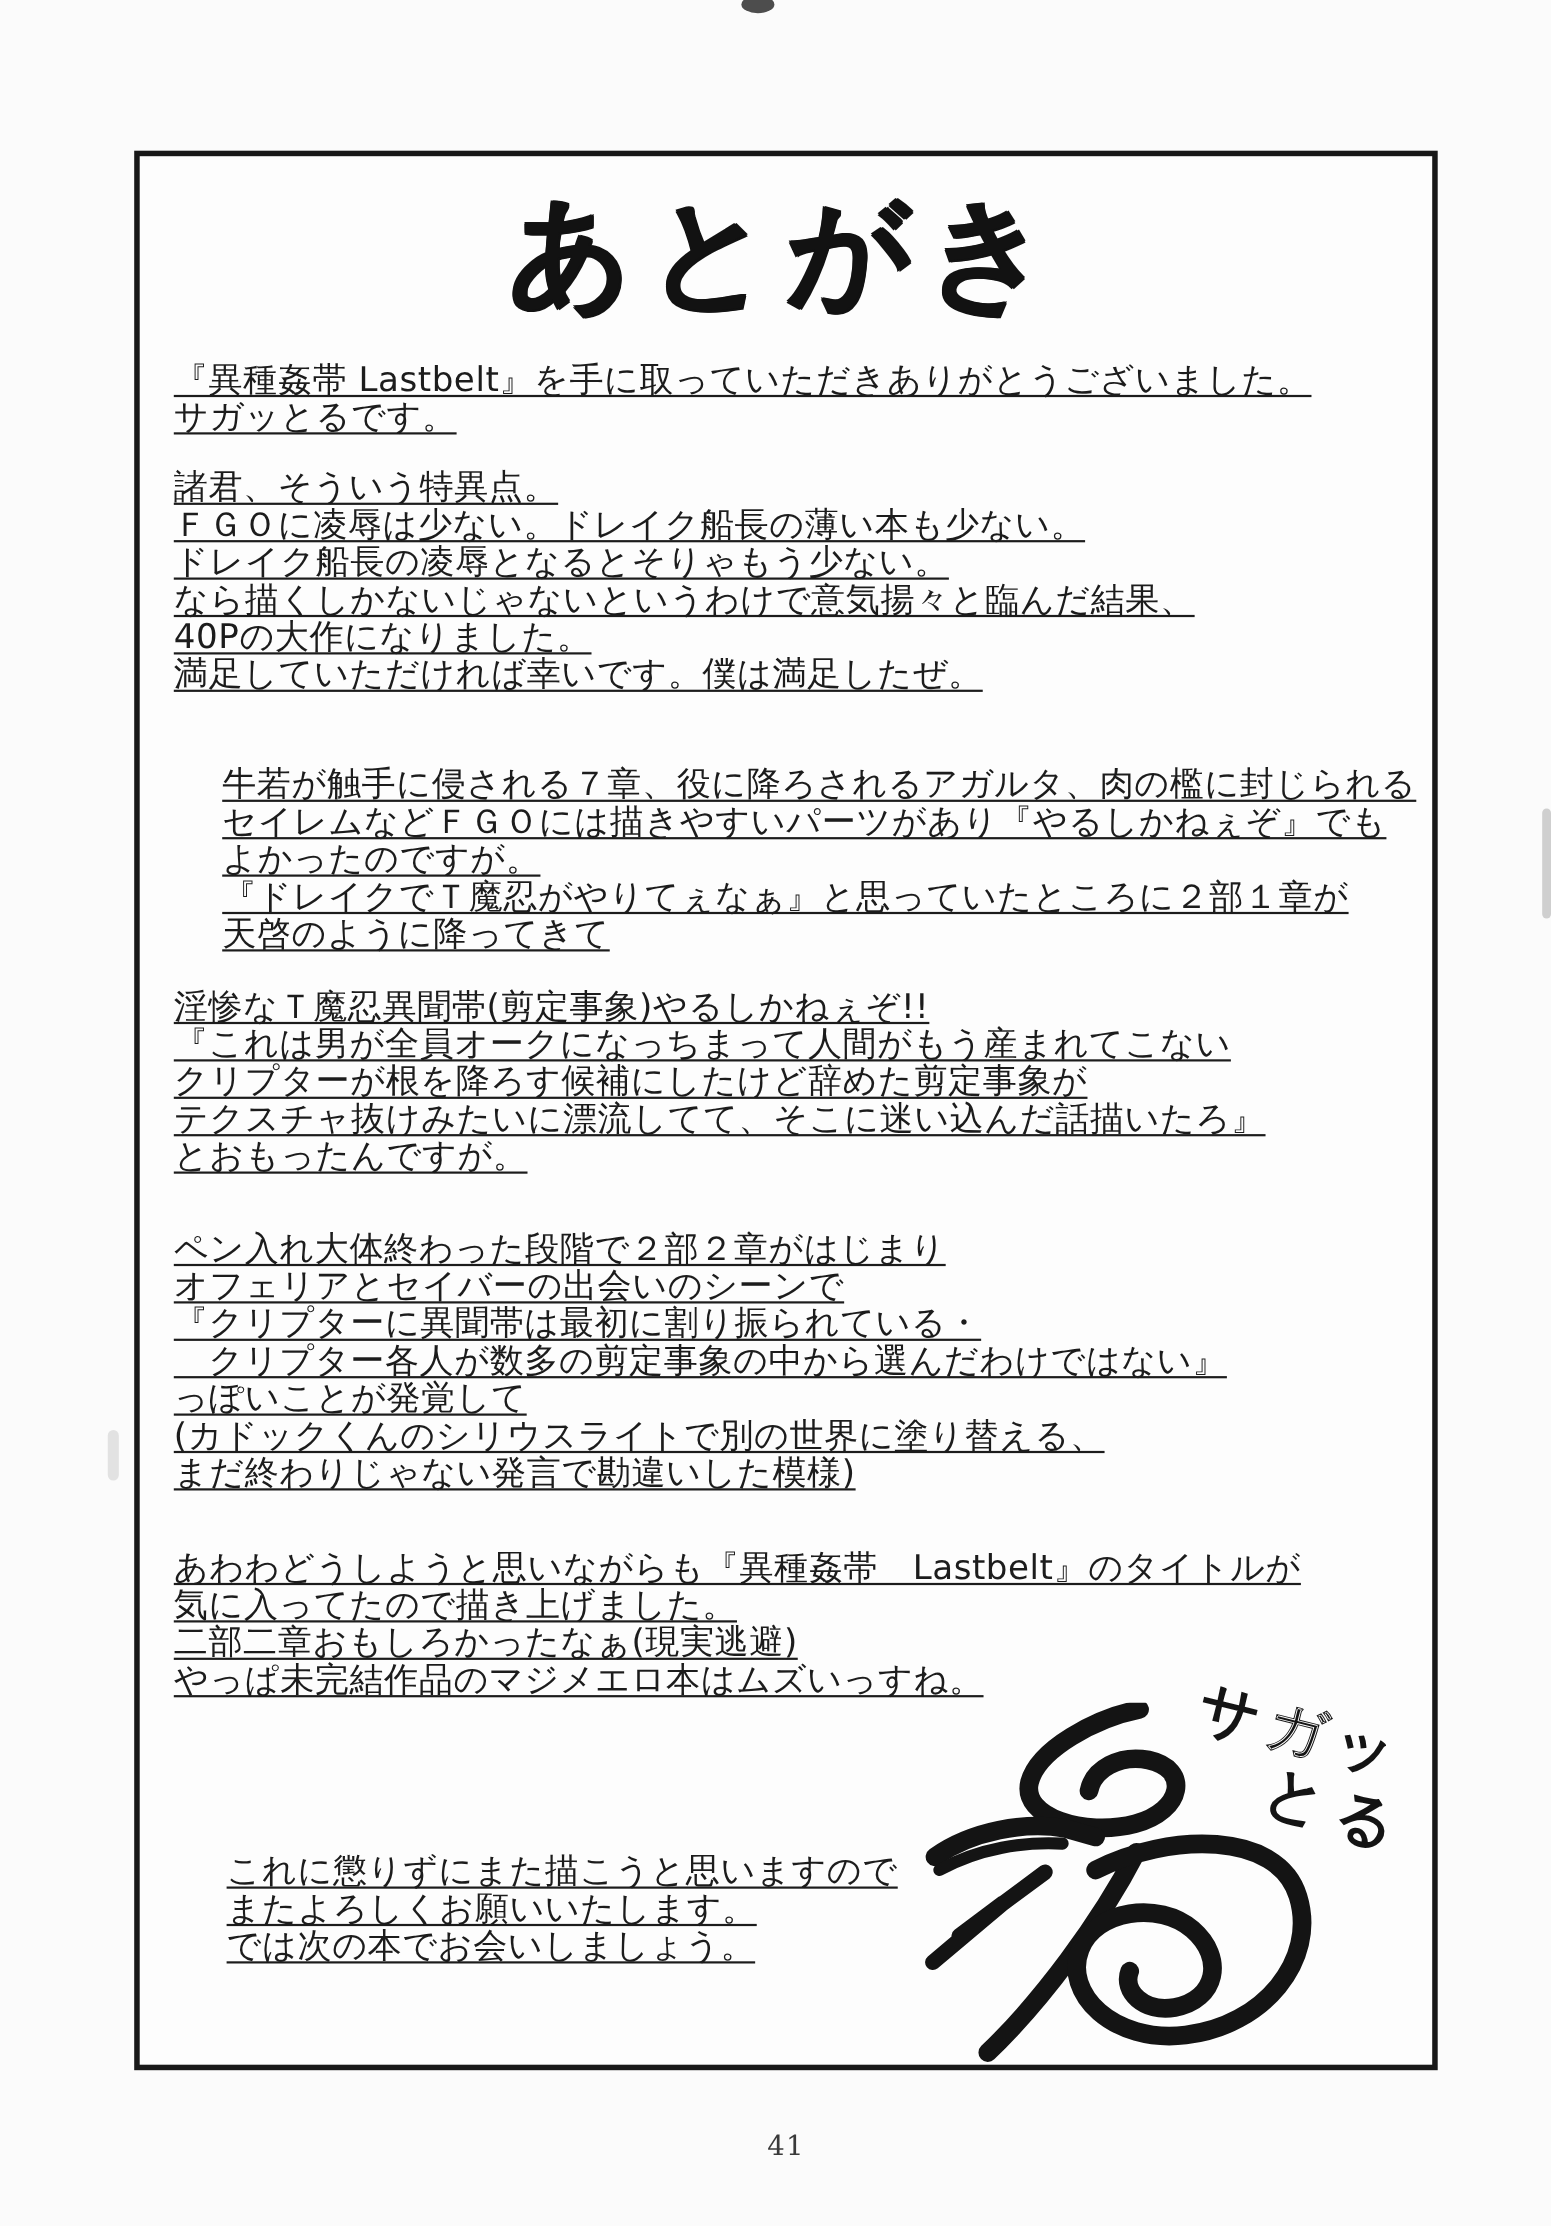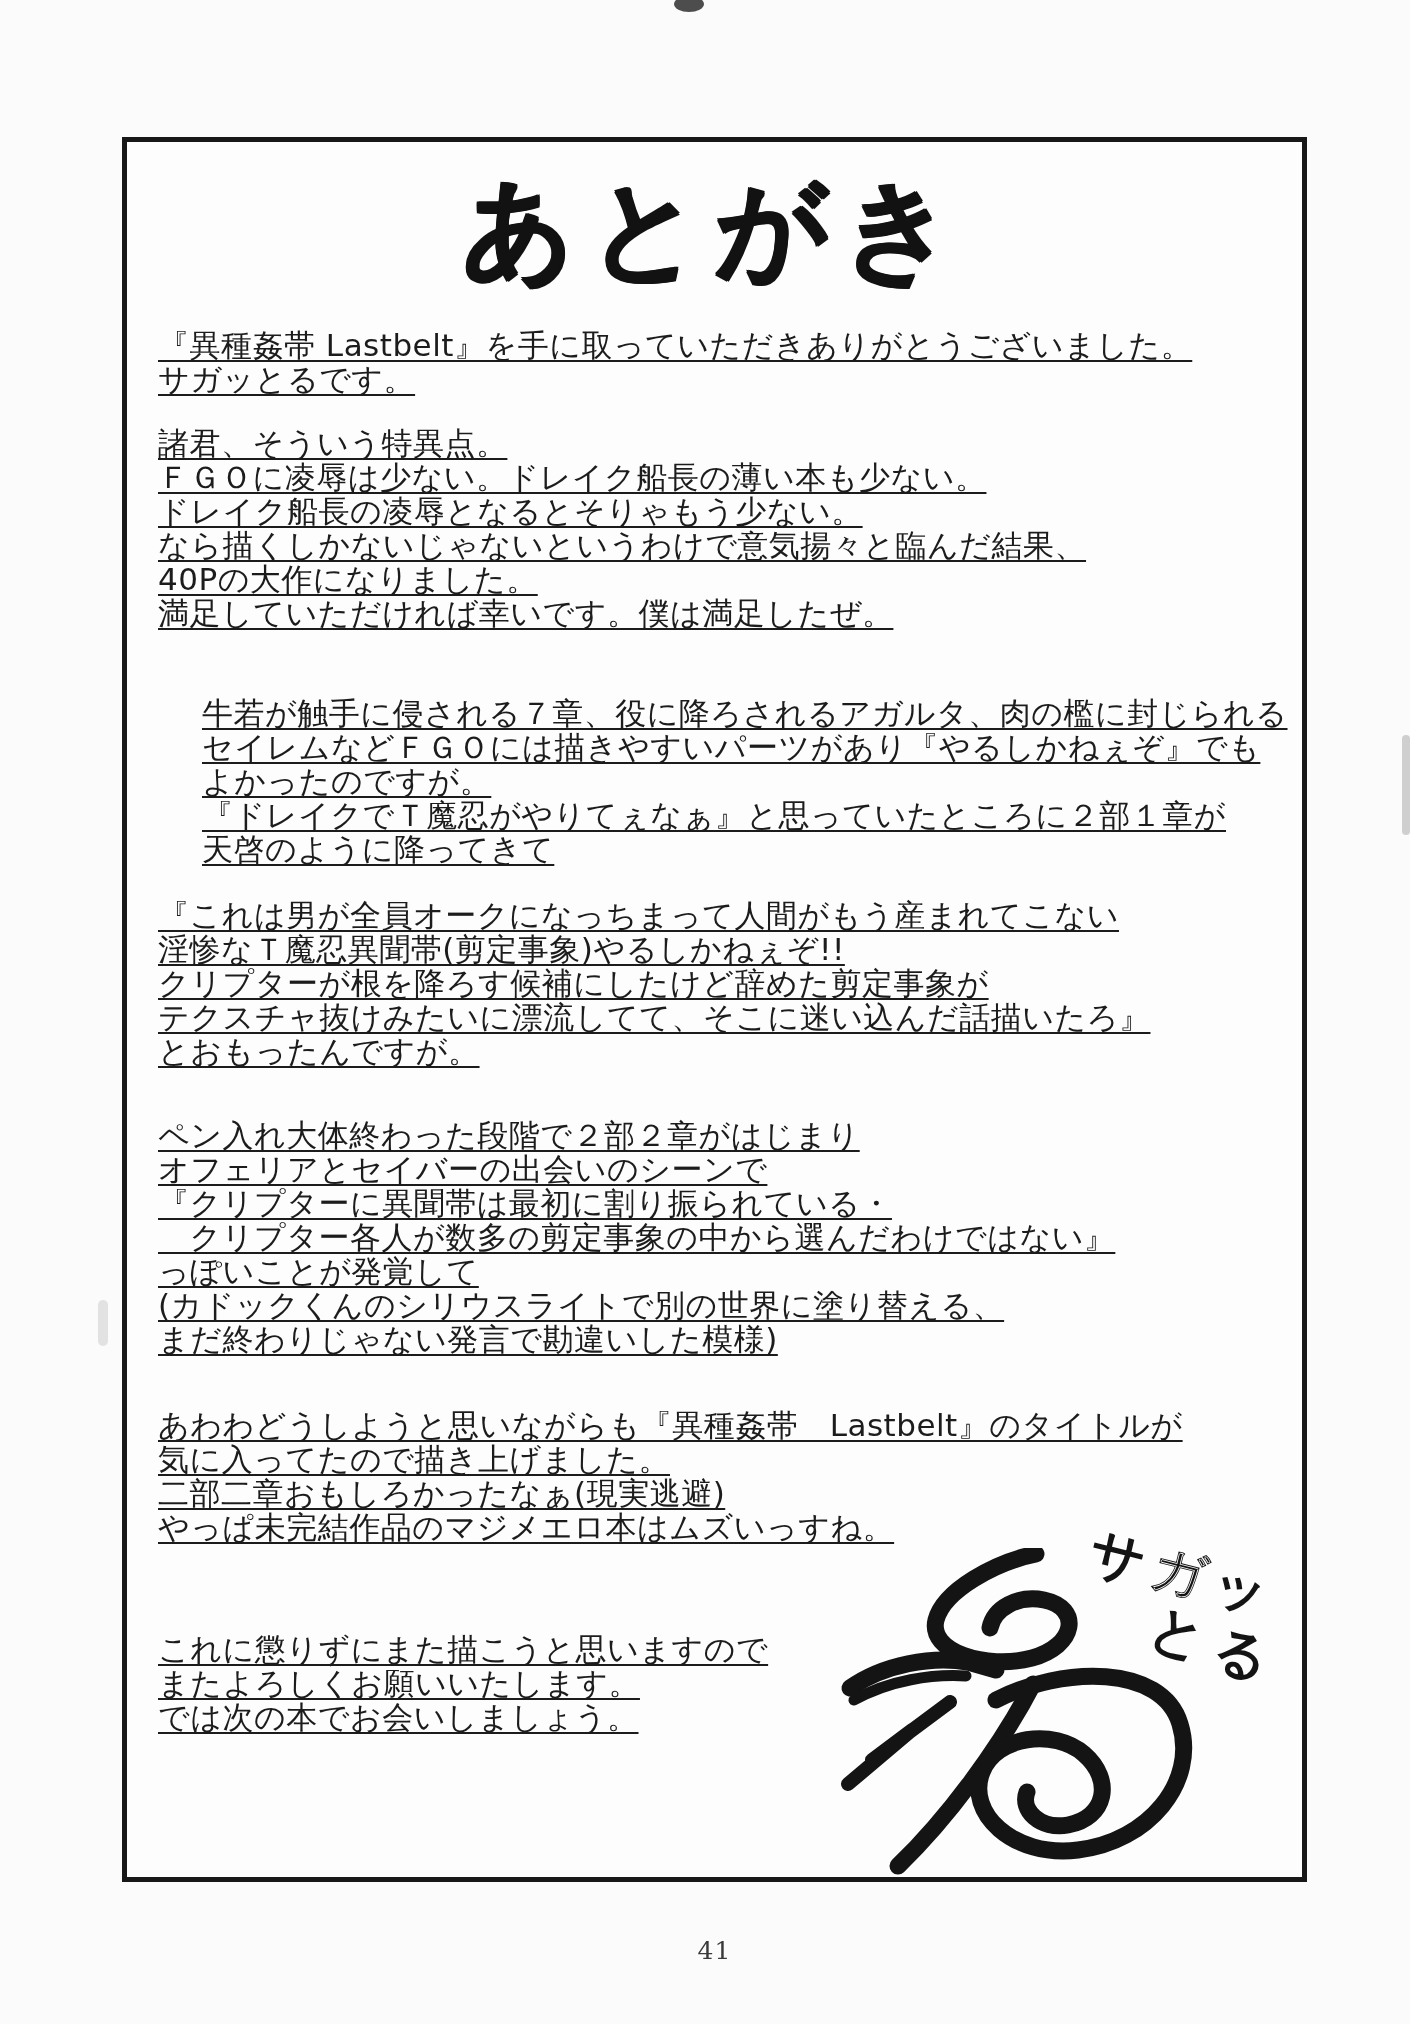--- a/index.html
+++ b/index.html
@@ -45,21 +45,21 @@
     text-decoration-thickness: 2px;
     text-underline-offset: 4px;
     letter-spacing: 0.5px;
   }
   .p1 { top: 328px; }
   .p2 { top: 426px; }
   .p3 { top: 696px; margin-left: 44px; }
   .p4 { top: 898px; }
   .p5 { top: 1118px; }
   .p6 { top: 1408px; }
-  .p7 { top: 1632px; }
+  .p7 { top: 1684px; margin-left: 48px; }
   .signature {
     position: absolute;
     left: 828px; top: 1548px;
     width: 470px; height: 330px;
   }
   .signature svg { display: block; width: 100%; height: 100%; }
   .sig-name {
     position: absolute;
     font-size: 54px;
     font-weight: 600;
@@ -125,22 +125,22 @@
 
 <div class="para p3">
   <div class="line">牛若が触手に侵される７章、役に降ろされるアガルタ、肉の檻に封じられる</div>
   <div class="line">セイレムなどＦＧＯには描きやすいパーツがあり『やるしかねぇぞ』でも</div>
   <div class="line">よかったのですが。</div>
   <div class="line">『ドレイクでＴ魔忍がやりてぇなぁ』と思っていたところに２部１章が</div>
   <div class="line">天啓のように降ってきて</div>
 </div>
 
 <div class="para p4">
+  <div class="line">淫惨なＴ魔忍異聞帯(剪定事象)やるしかねぇぞ!!</div>
   <div class="line">『これは男が全員オークになっちまって人間がもう産まれてこない</div>
-  <div class="line">淫惨なＴ魔忍異聞帯(剪定事象)やるしかねぇぞ!!</div>
   <div class="line">クリプターが根を降ろす候補にしたけど辞めた剪定事象が</div>
   <div class="line">テクスチャ抜けみたいに漂流してて、そこに迷い込んだ話描いたろ』</div>
   <div class="line">とおもったんですが。</div>
 </div>
 
 <div class="para p5">
   <div class="line">ペン入れ大体終わった段階で２部２章がはじまり</div>
   <div class="line">オフェリアとセイバーの出会いのシーンで</div>
   <div class="line">『クリプターに異聞帯は最初に割り振られている・</div>
   <div class="line">　クリプター各人が数多の剪定事象の中から選んだわけではない』</div>

